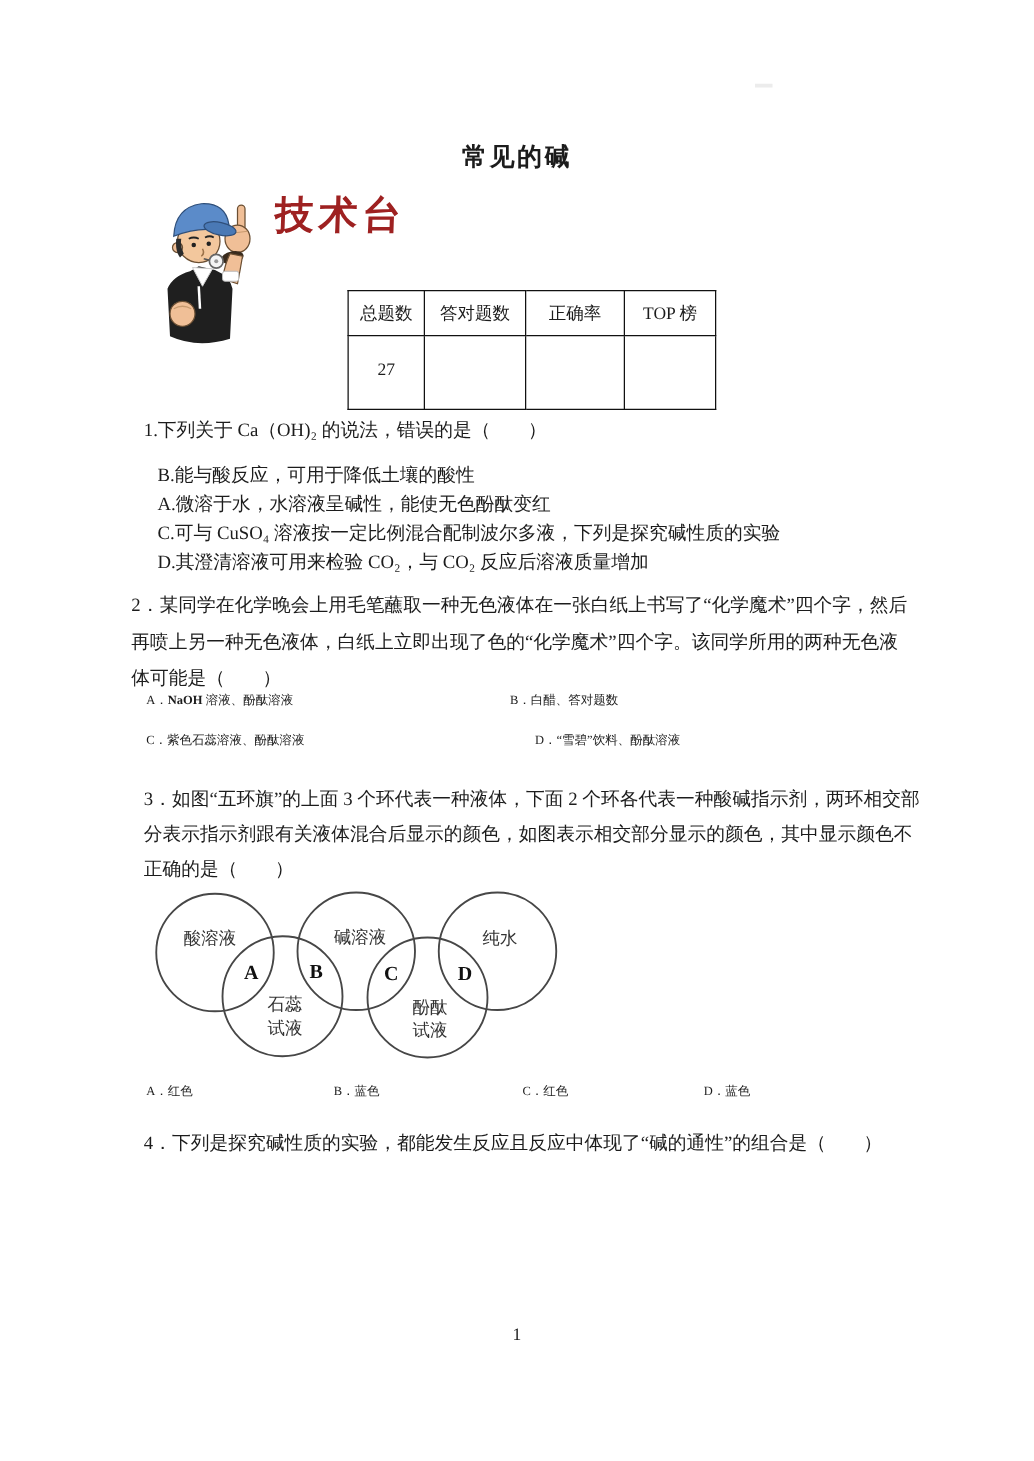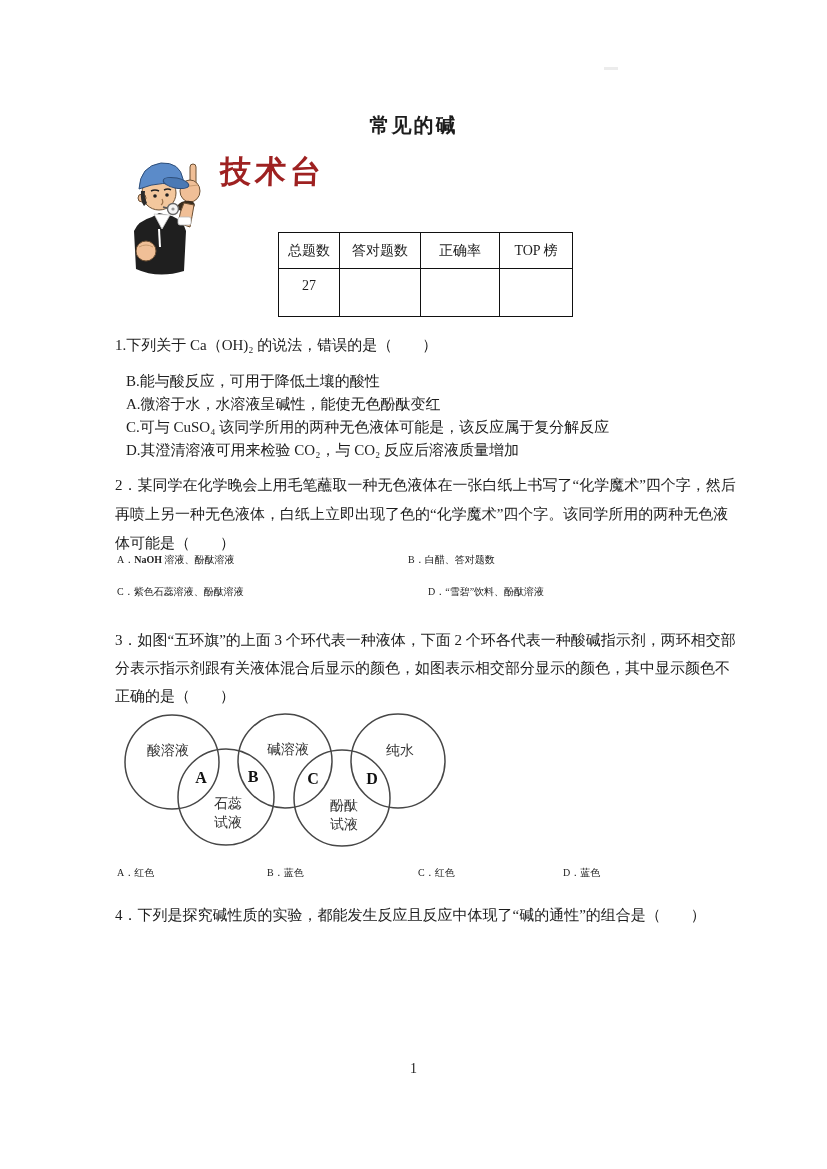--- a/index.html
+++ b/index.html
@@ -18,26 +18,26 @@
     letter-spacing:4px;transform:skewX(-2deg);
   }
   .faint-dash{top:67px;left:604px;width:14px;height:3px;background:#ececec;}
   .score-table{
     top:232px;left:278px;border-collapse:collapse;table-layout:fixed;
   }
   .score-table td{
     border:1px solid #111;font-size:14px;text-align:center;padding:0;
   }
   .score-table tr.hdr td{height:35px;}
-  .score-table tr.val td{height:38px;vertical-align:top;padding-top:9px;}
+  .score-table tr.val td{height:38px;vertical-align:top;padding-top:20px;}
   .stem{font-size:15px;line-height:29px;}
   .q1-stem{top:333px;left:115px;width:645px;line-height:24px;}
   .q1-options{top:370px;left:126px;width:640px;font-size:15px;}
   .q1-options div{height:23px;line-height:23px;}
-  .q2-stem{top:471px;left:115px;width:627px;}
+  .q2-stem{top:471px;left:105px;width:627px;}
   .opt{font-size:10px;white-space:nowrap;}
   .q2-optA{top:553px;left:117px;}
   .q2-optB{top:553px;left:408px;}
   .q2-optC{top:585px;left:117px;}
   .q2-optD{top:585px;left:428px;}
   .q3-stem{top:626px;left:115px;width:627px;line-height:28px;}
   .venn{top:700px;left:110px;}
   .venn text{font-family:"Liberation Serif","DejaVu Serif",serif;}
   .venn .circ{fill:none;stroke:#474747;stroke-width:1.5;}
   .venn .lbl{font-size:14px;fill:#333;text-anchor:middle;}
@@ -114,21 +114,21 @@
     <td></td>
     <td></td>
   </tr>
 </tbody>
   </table>
 
 <div class="abs stem q1-stem">1.下列关于 Ca（OH)₂ 的说法，错误的是（　　）</div>
 <div class="abs q1-options">
   <div>B.能与酸反应，可用于降低土壤的酸性</div>
   <div>A.微溶于水，水溶液呈碱性，能使无色酚酞变红</div>
-  <div>C.可与 CuSO₄ 该同学所用的两种无色液体可能是，该反应属于复分解反应</div>
+  <div>C.可与 CuSO₄ 溶液按一定比例混合配制波尔多液，下列是探究碱性质的实验</div>
   <div>D.其澄清溶液可用来检验 CO₂，与 CO₂ 反应后溶液质量增加</div>
 </div>
 
 <div class="abs stem q2-stem">2．某同学在化学晚会上用毛笔蘸取一种无色液体在一张白纸上书写了“化学魔术”四个字，然后再喷上另一种无色液体，白纸上立即出现了色的“化学魔术”四个字。该同学所用的两种无色液体可能是（　　）</div>
 <div class="abs opt q2-optA"><span>A．</span><b class="formula">NaOH</b><span> 溶液、酚酞溶液</span></div>
 <div class="abs opt q2-optB"><span>B．</span><b class="formula"></b><span>白醋、答对题数</span></div>
 <div class="abs opt q2-optC"><span>C．</span><b class="formula"></b><span>紫色石蕊溶液、酚酞溶液</span></div>
 <div class="abs opt q2-optD"><span>D．</span><b class="formula"></b><span>“雪碧”饮料、酚酞溶液</span></div>
 
 <div class="abs stem q3-stem">3．如图“五环旗”的上面 3 个环代表一种液体，下面 2 个环各代表一种酸碱指示剂，两环相交部分表示指示剂跟有关液体混合后显示的颜色，如图表示相交部分显示的颜色，其中显示颜色不正确的是（　　）</div>

